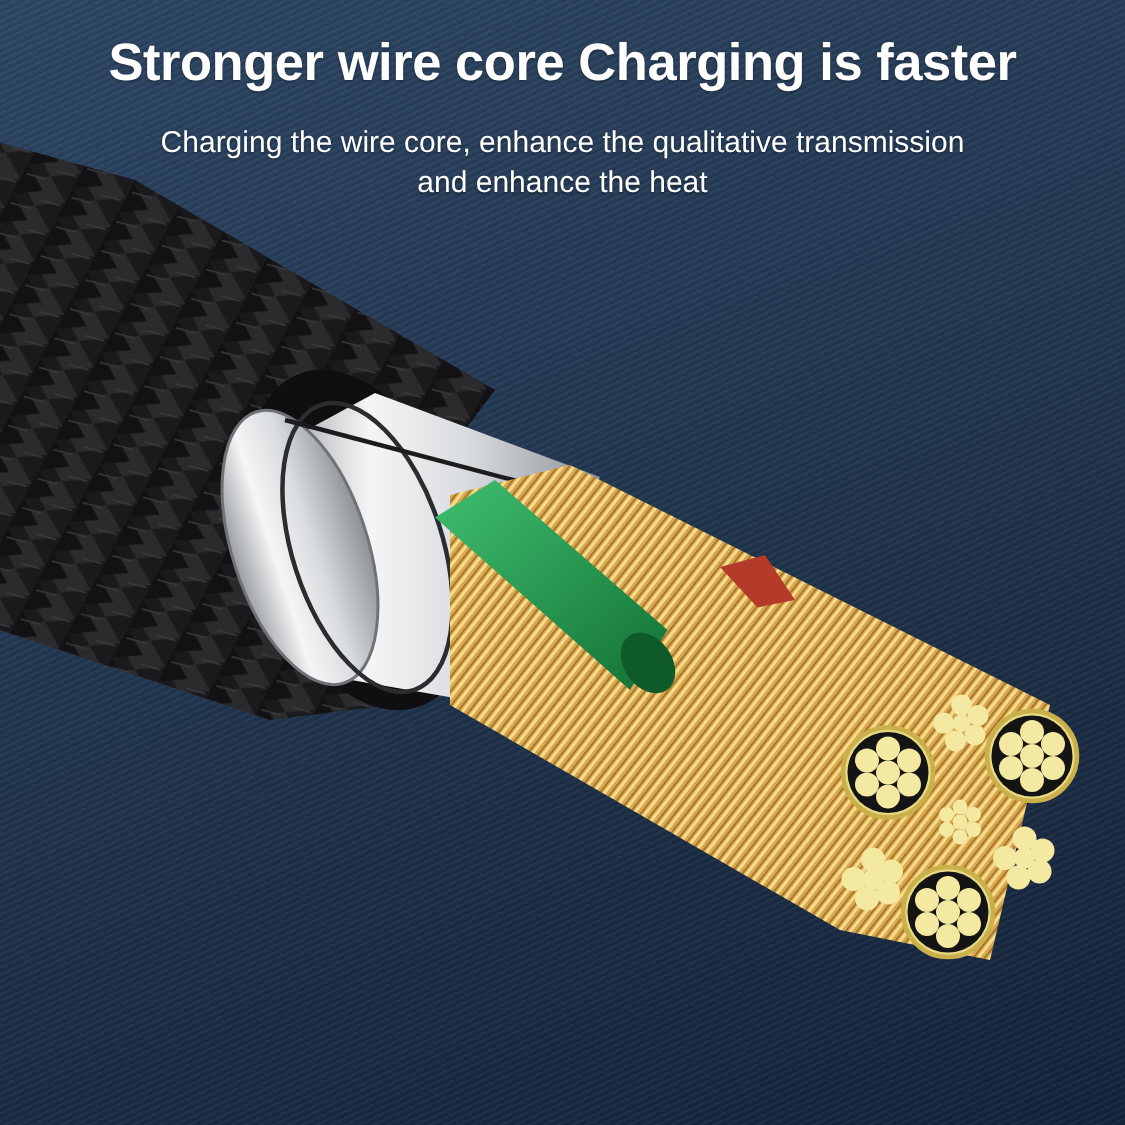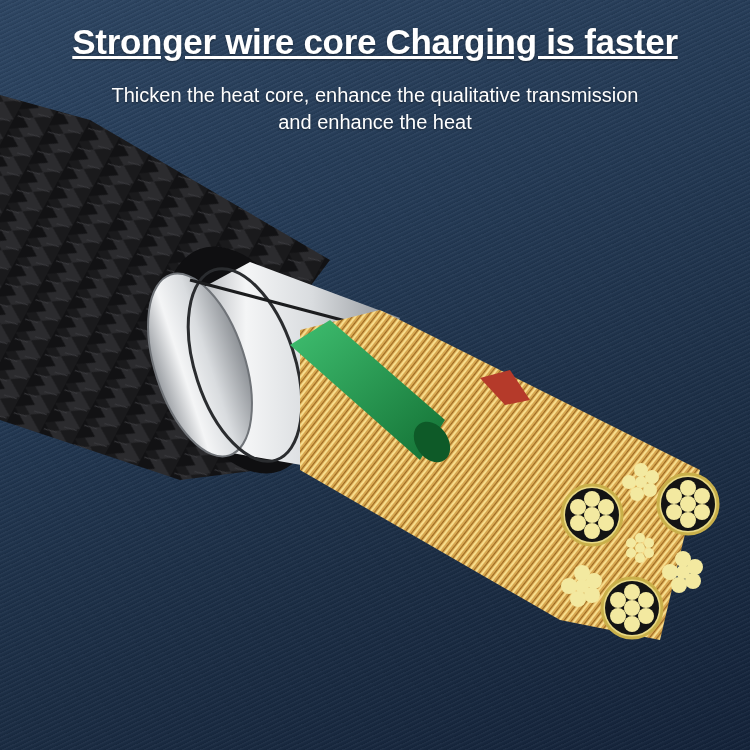--- a/index.html
+++ b/index.html
@@ -8,21 +8,20 @@
     position: relative; width: 750px; height: 750px; overflow: hidden;
     background:
       repeating-linear-gradient(155deg, rgba(255,255,255,0.035) 0px, rgba(255,255,255,0.035) 1px, rgba(0,0,0,0) 2px, rgba(0,0,0,0.08) 4px),
       linear-gradient(160deg, #2d4562 0%, #243a55 35%, #1b2d44 70%, #14233a 100%);
   }
   .headline {
     position: absolute; top: 22px; left: 0; width: 750px; text-align: center;
     font-family: "Liberation Sans", sans-serif; font-weight: bold;
     font-size: 35px; color: #ffffff; letter-spacing: -0.3px;
     text-shadow: 0 1px 2px rgba(0,0,0,0.4);
-    text-decoration: underline;
   }
   .subline {
     position: absolute; top: 82px; left: 0; width: 750px; text-align: center;
     font-family: "Liberation Sans", sans-serif; font-size: 20px; line-height: 27px;
     color: #ffffff; text-shadow: 0 1px 2px rgba(0,0,0,0.4);
   }
   .subline span { display: block; }
   svg.art { position: absolute; left: 0; top: 0; }
 </style>
 </head>
@@ -143,16 +142,16 @@
           <circle cx="9" cy="5" r="5" fill="#f3e9a0"></circle>
         <circle cx="0" cy="10" r="5" fill="#f3e9a0"></circle>
           <circle cx="-9" cy="5" r="5" fill="#f3e9a0"></circle>
           <circle cx="-9" cy="-5" r="5" fill="#f3e9a0"></circle>
       </g>
     </g>
   </svg>
 
   <div class="headline">Stronger wire core Charging is faster</div>
   <div class="subline">
-    <span>Thicken the heat core, enhance the qualitative transmission</span>
+    <span>Charging the wire core, enhance the qualitative transmission</span>
     <span>and enhance the heat</span>
   </div>
 </div>
 
 </body></html>

